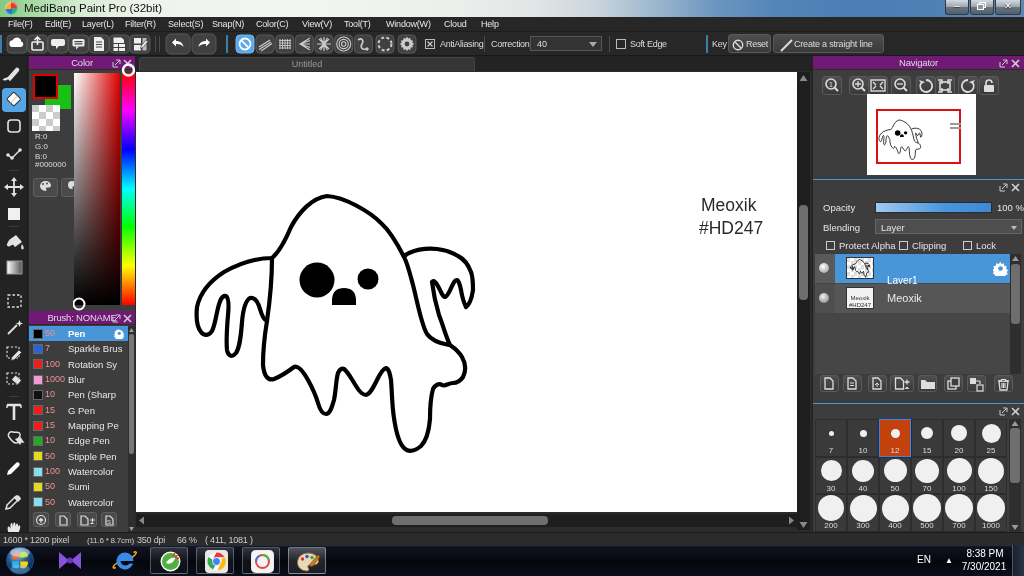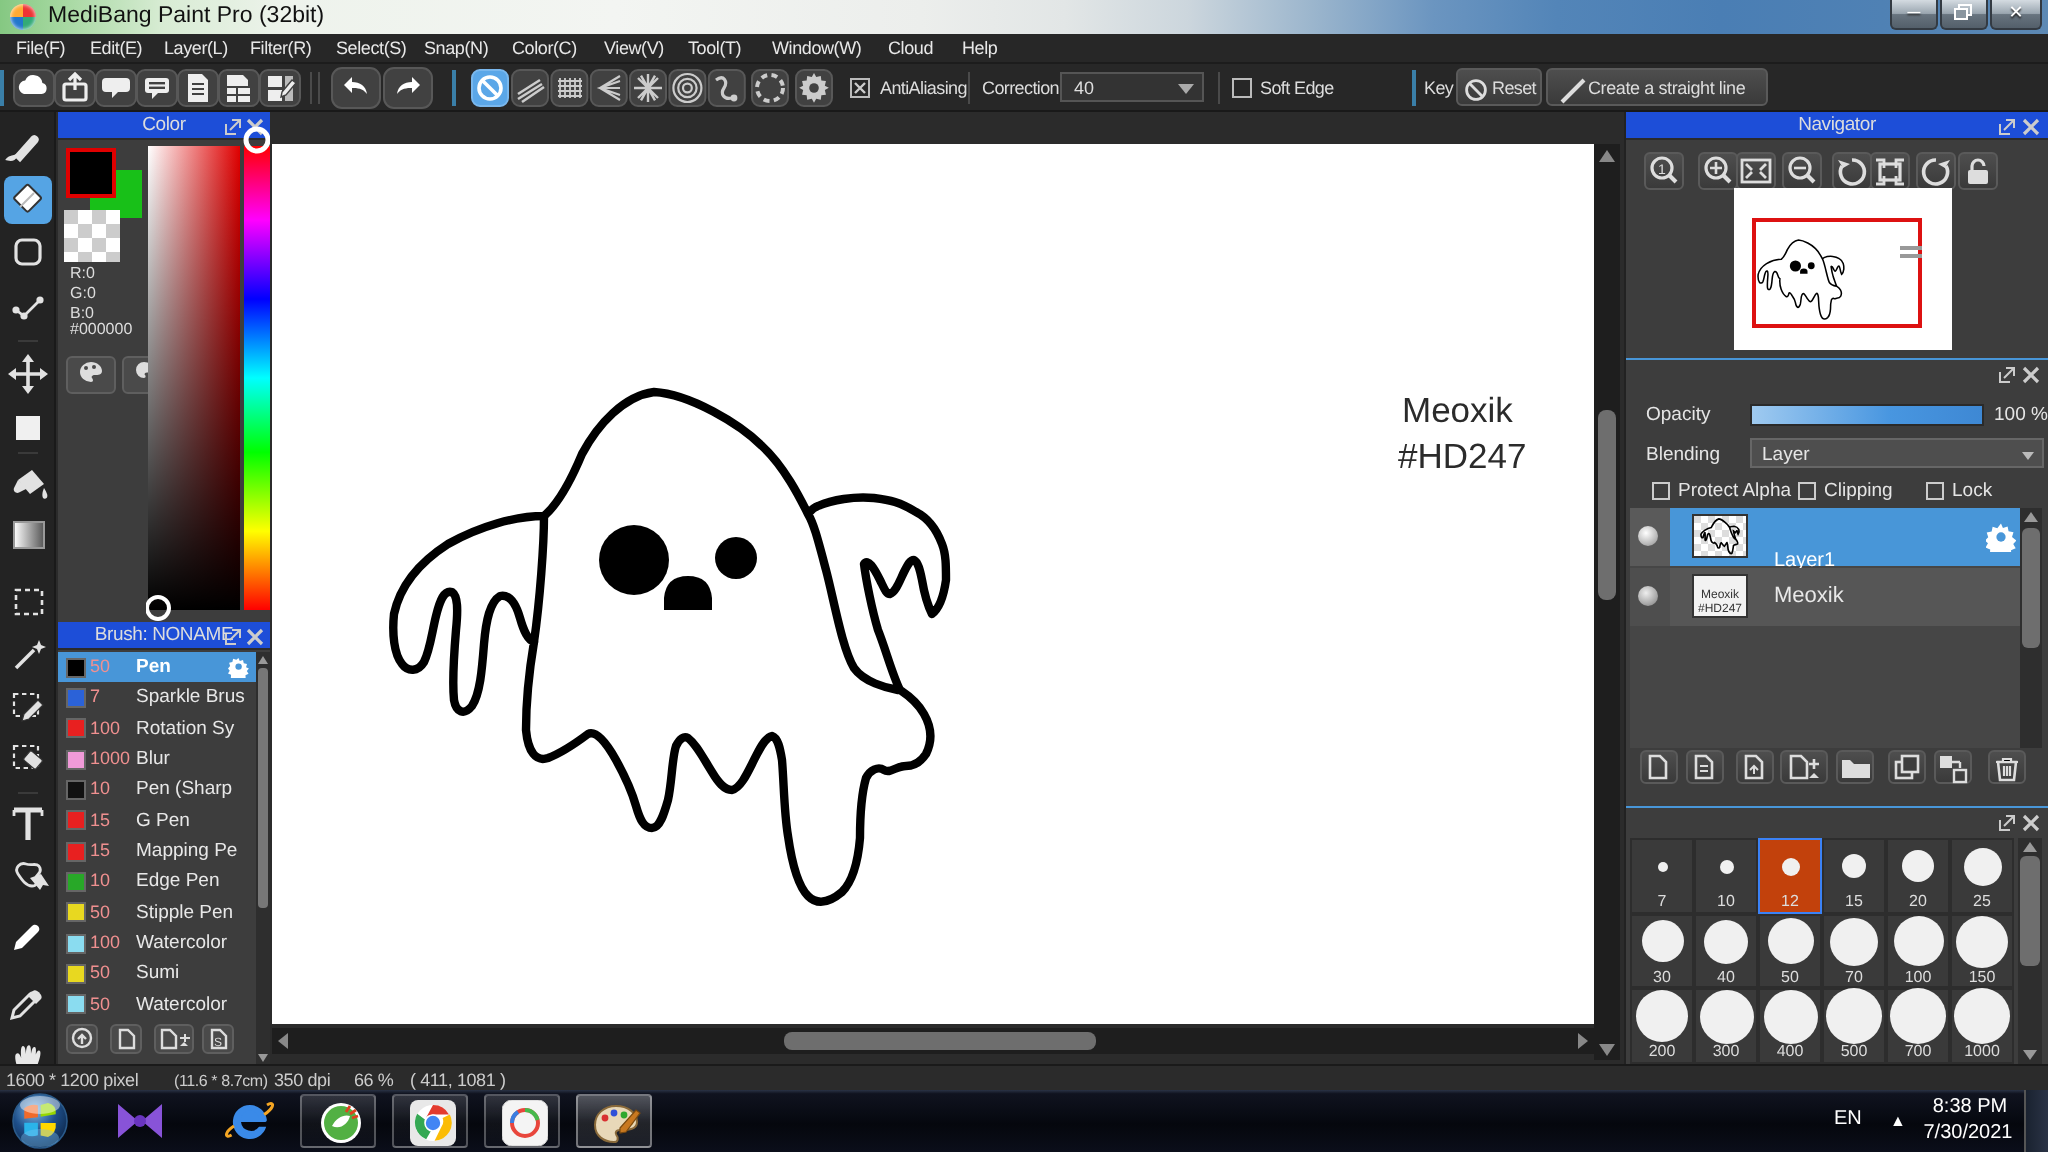--- a/index.html
+++ b/index.html
@@ -20,21 +20,21 @@
 .tlabel{position:absolute;color:#ddd;font-size:9px;letter-spacing:-0.3px;top:7px}
 .checkbox{position:absolute;top:7px;width:10px;height:10px;border:1px solid #bbb;background:#272727}
 .combo{position:absolute;top:4px;height:15px;background:#333;border:1px solid #555;color:#ddd;font-size:9px}
 .combo .arr{position:absolute;right:4px;top:7px;width:0;height:0;border:4px solid transparent;border-top:5px solid #aaa}
 .pillbtn{position:absolute;top:2px;height:19px;background:linear-gradient(#4e4e4e,#3a3a3a);border:1px solid #5a5a5a;border-radius:3px;color:#ddd;font-size:9px;letter-spacing:-0.2px;line-height:18px;padding:0 8px}
 
 #main{left:0;top:56px;width:1024px;height:476px;background:#2b2b2b}
 #toolstrip{left:0;top:0;width:28px;height:476px;background:#232323;border-right:1px solid #1a1a1a}
 
 #leftpanels{left:29px;top:0;width:106px;height:476px;background:#3d3d3d}
-.ptitle{position:absolute;left:0;width:100%;height:14px;background:#1d4ed8;border-bottom:1px solid #2b2b2b;color:#ddd;font-size:9.5px;letter-spacing:-0.2px;text-align:center;line-height:14px}
+.ptitle{position:absolute;left:0;width:100%;height:14px;background:#701a75;border-bottom:1px solid #2b2b2b;color:#ddd;font-size:9.5px;letter-spacing:-0.2px;text-align:center;line-height:14px}
 .pt-ic{position:absolute;top:2px;color:#ccc;font-size:9px}
 
 #canvasarea{left:135px;top:0;width:677px;height:476px;background:#2b2b2b}
 #tabbar{left:0;top:0;width:677px;height:15px;background:#232323}
 #tab{left:4px;top:1px;width:336px;height:14px;background:#363636;border:1px solid #444;border-bottom:none;border-radius:3px 3px 0 0;color:#999;font-size:9px;text-align:center;line-height:13px}
 #canvas{left:1px;top:16px;width:661px;height:440px;background:#fff}
 #vscroll{left:662px;top:16px;width:13px;height:458px;background:#1e1e1e}
 #hscroll{left:1px;top:458px;width:661px;height:13px;background:#1e1e1e}
 .thumbv{position:absolute;background:#6e6e6e;border-radius:4px}
 
@@ -369,20 +369,23 @@
               <path d="M12 6h5M14.5 4v4" stroke="#ddd" stroke-width="1"></path>
               <path d="M12 10l2-2 2 2z" fill="#ddd"></path>
             </svg></div>
       <div class="abs" style="left:72px;top:2px;width:16px;height:15px;background:#4a4a4a;border:1px solid #5f5f5f;border-radius:3px"><svg width="14" height="13">
               <path d="M4 2h4l3 3v6H4z" fill="none" stroke="#ddd" stroke-width="1.2"></path>
               <text x="5" y="10" font-size="6" fill="#ddd" font-family="Liberation Sans">S</text>
             </svg></div>
     </div>
   </div>
   <div id="canvasarea" class="abs">
+    <div id="tabbar" class="abs">
+          <div id="tab" class="abs">Untitled</div>
+        </div>
     <div id="canvas" class="abs">
       <svg width="661" height="440" viewBox="136 72 661 440">
         <path d="M449,345 C443,344 432,341 427,334 C421,324 417,300 413,285 C409,270 407,262 404,257 C400,249 392,233 381,223 C370,212 345,197 327,196 C312,198 299,212 291,227 C286,239 279,252 272,258 C258,258 240,263 224,272 C210,281 200,293 197,307 C196,317 197,327 201,332 C204,336 209,336 212,331 C215,325 216,316 218,308 C220,300 222,295 226,296 C229,298 229,305 228,315 C227,327 226,340 227,350 C228,356 232,358 236,353 C240,347 241,335 242,322 C243,310 245,301 250,298 C255,297 258,302 260,309 C262,316 264,320 267,321 C265,333 263,350 263,365 C264,376 268,381 274,379 C282,376 290,370 294,367 C298,365 303,371 308,380 C313,389 316,396 318,403 C320,410 322,414 326,414 C330,414 332,407 334,400 C336,391 336,379 338,373 C340,369 342,368 344,369 C348,372 351,378 356,386 C359,391 362,395 366,395 C370,394 373,388 376,382 C379,376 382,369 386,368 C389,369 390,374 391,380 C392,392 392,406 394,418 C396,432 399,443 404,448 C409,453 415,451 421,446 C426,441 429,431 430,419 C430,407 431,396 433,389 C435,385 439,383 442,385 C445,387 448,383 453,383 C458,383 461,380 463,377 C466,371 466,364 462,357 C458,350 453,347 450,345 C446,337 443,325 439,315 C436,305 433,290 432,282 C434,279 437,284 440,290 C442,294 443,297 445,297 C448,296 450,290 452,286 C454,282 455,280 457,280 C459,281 460,285 461,290 C462,296 464,303 466,307 C470,304 472,297 473,290 C473,283 473,277 471,272 C468,264 464,259 458,256 C450,251 445,250 437,249 C427,248 416,250 409,253 C406,254 405,256 404,257" fill="none" stroke="#000" stroke-width="4.2" stroke-linecap="round" stroke-linejoin="round"></path>
         <path d="M272,258 C272,272 270,300 267,321" fill="none" stroke="#000" stroke-width="4.2" stroke-linecap="round"></path>
         <circle cx="317" cy="280" r="17.5" fill="#000"></circle>
         <circle cx="368" cy="279" r="10.5" fill="#000"></circle>
         <path d="M332,305 L356,305 L356,299 Q355,288 344,288 Q333,288 332,299 Z" fill="#000"></path>
         <text x="701" y="211" font-size="17.5" fill="#2b2b2b" font-family="Liberation Sans">Meoxik</text>
         <text x="699" y="234" font-size="17.5" fill="#2b2b2b" font-family="Liberation Sans">#HD247</text>
       </svg>

